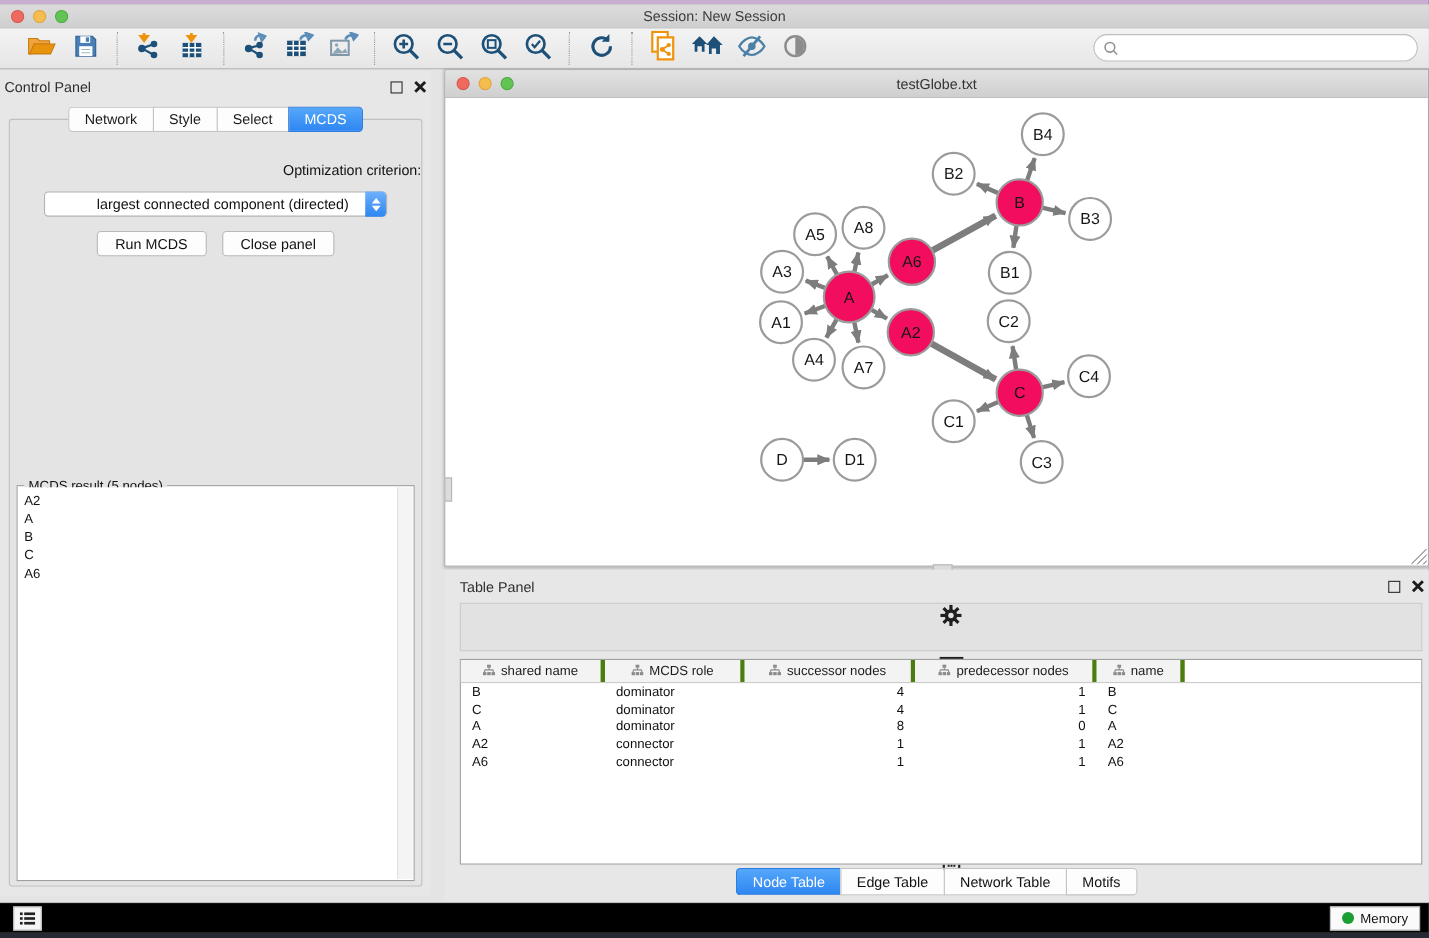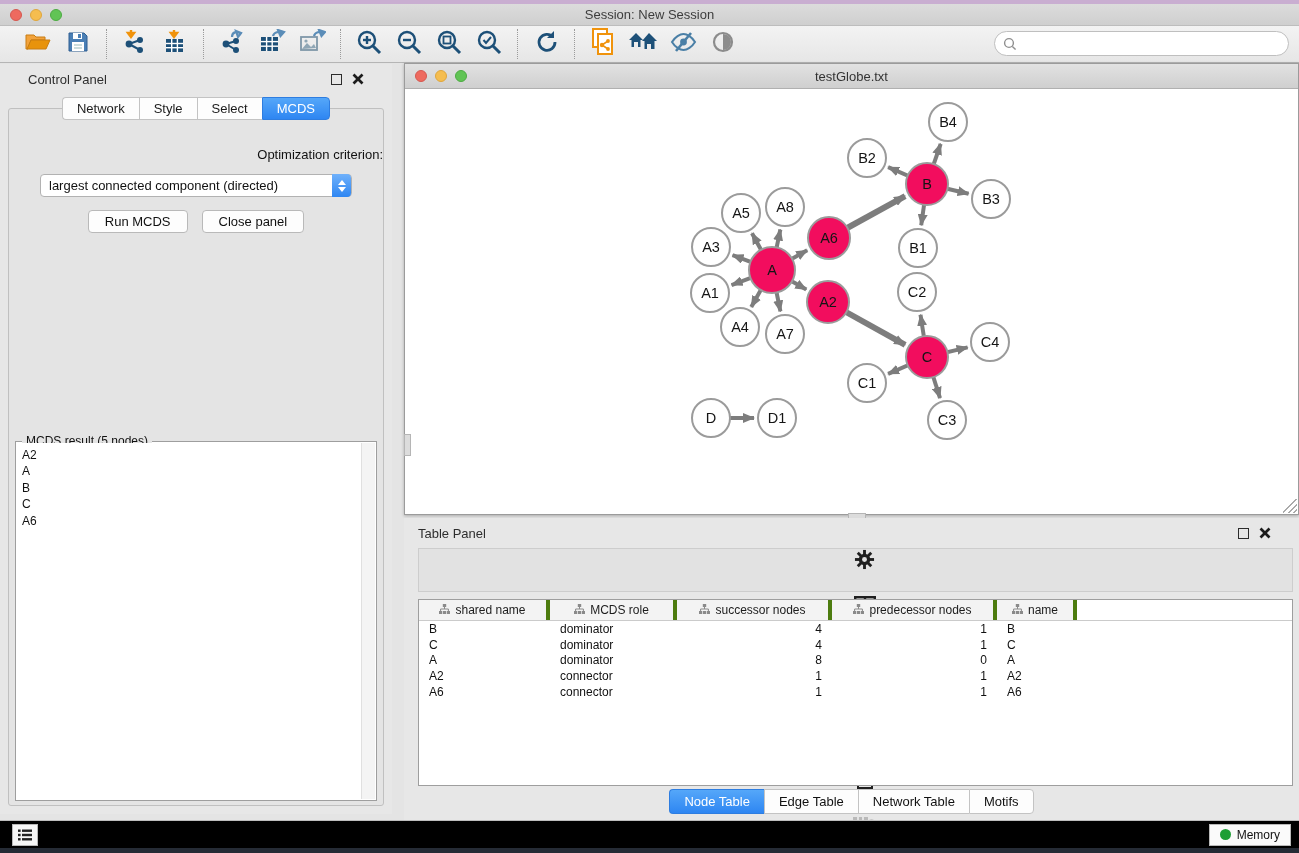--- a/index.html
+++ b/index.html
@@ -30,39 +30,39 @@
     display:flex; align-items:center; padding-left:10px; }
   .tb-group { display:flex; align-items:center; gap:8px; padding:0 12px; }
   .tb-sep { width:1px; height:30px; border-left:1px dotted #9a9a9a; }
   .tb-btn { width:32px; height:30px; display:flex; align-items:center; justify-content:center; }
   .tb-search { position:absolute; right:10px; top:5px; width:295px; height:25px; background:#fff;
     border:1px solid #bfbfbf; border-radius:13px; display:flex; align-items:center; padding-left:8px; }
   .tb-search input { border:none; outline:none; width:250px; font-size:12px; background:transparent; }
 
   
   .cpanel { position:absolute; left:0; top:60px; width:392px; height:750px; background:#e7e7e7; }
-  .panel-head { height:30px; display:flex; align-items:center; padding:0 28px; }
+  .panel-head { height:30px; display:flex; align-items:center; padding:0 4px; }
   .panel-title { font-size:13px; color:#2e2e2e; }
   .panel-head-btns { margin-left:auto; display:flex; align-items:center; gap:10px; }
   .float-btn { width:11px; height:11px; border:1.5px solid #2c2c2c; background:transparent; }
   .close-x { width:12px; height:12px; }
 
   .cp-tabs { display:flex; justify-content:center; margin-top:3px; position:relative; z-index:2; }
   .cp-tab { font-size:13px; padding:3px 14px; background:#fdfdfd; border:1px solid #c3c3c3;
     border-right:none; color:#1c1c1c; }
   .cp-tab:first-child { border-radius:4px 0 0 4px; }
   .cp-tab:last-child { border-right:1px solid #c3c3c3; border-radius:0 4px 4px 0; }
   .cp-tab.active { background:linear-gradient(#55a7f9,#2e86f2); color:#fff; border-color:#2e7de0; }
 
   .cp-body { position:absolute; left:8px; right:8px; top:44px; bottom:8px;
     background:#e4e4e4; border:1px solid #c0c0c0; border-radius:3px; }
   .opt-label { text-align:right; margin-top:38px; font-size:13px; color:#111; }
   .combo { margin:12px auto 0; width:312px; height:23px; background:#fff; border:1px solid #b2b2b2;
     border-radius:4px; display:flex; align-items:center; position:relative; }
-  .combo-text { font-size:13px; color:#111; padding-left:8px; white-space:nowrap; }
+  .combo-text { font-size:13px; color:#111; padding-left:20px; white-space:nowrap;margin-left:27px; }
   .combo-step { position:absolute; right:0; top:-1px; width:19px; height:23px; border-radius:0 4px 4px 0;
     background:linear-gradient(#6fb1fb,#2e86f2); display:flex; flex-direction:column; align-items:center; justify-content:center; gap:2px; }
   .tri-up { width:0; height:0; border-left:4px solid transparent; border-right:4px solid transparent; border-bottom:5px solid #fff; }
   .tri-dn { width:0; height:0; border-left:4px solid transparent; border-right:4px solid transparent; border-top:5px solid #fff; }
   .cp-buttons { display:flex; justify-content:center; gap:14px; margin-top:13px; }
   .cp-btn { font-size:13px; padding:3px 16px; background:#fdfdfd; border:1px solid #b9b9b9; border-radius:4px; color:#111; }
 
   .result-box { position:absolute; left:6px; right:6px; top:332px; bottom:4px;
     border:1px solid #9e9e9e; background:#fff; }
   .result-legend { position:absolute; top:-8px; left:6px; background:#e4e4e4; padding:0 4px;

